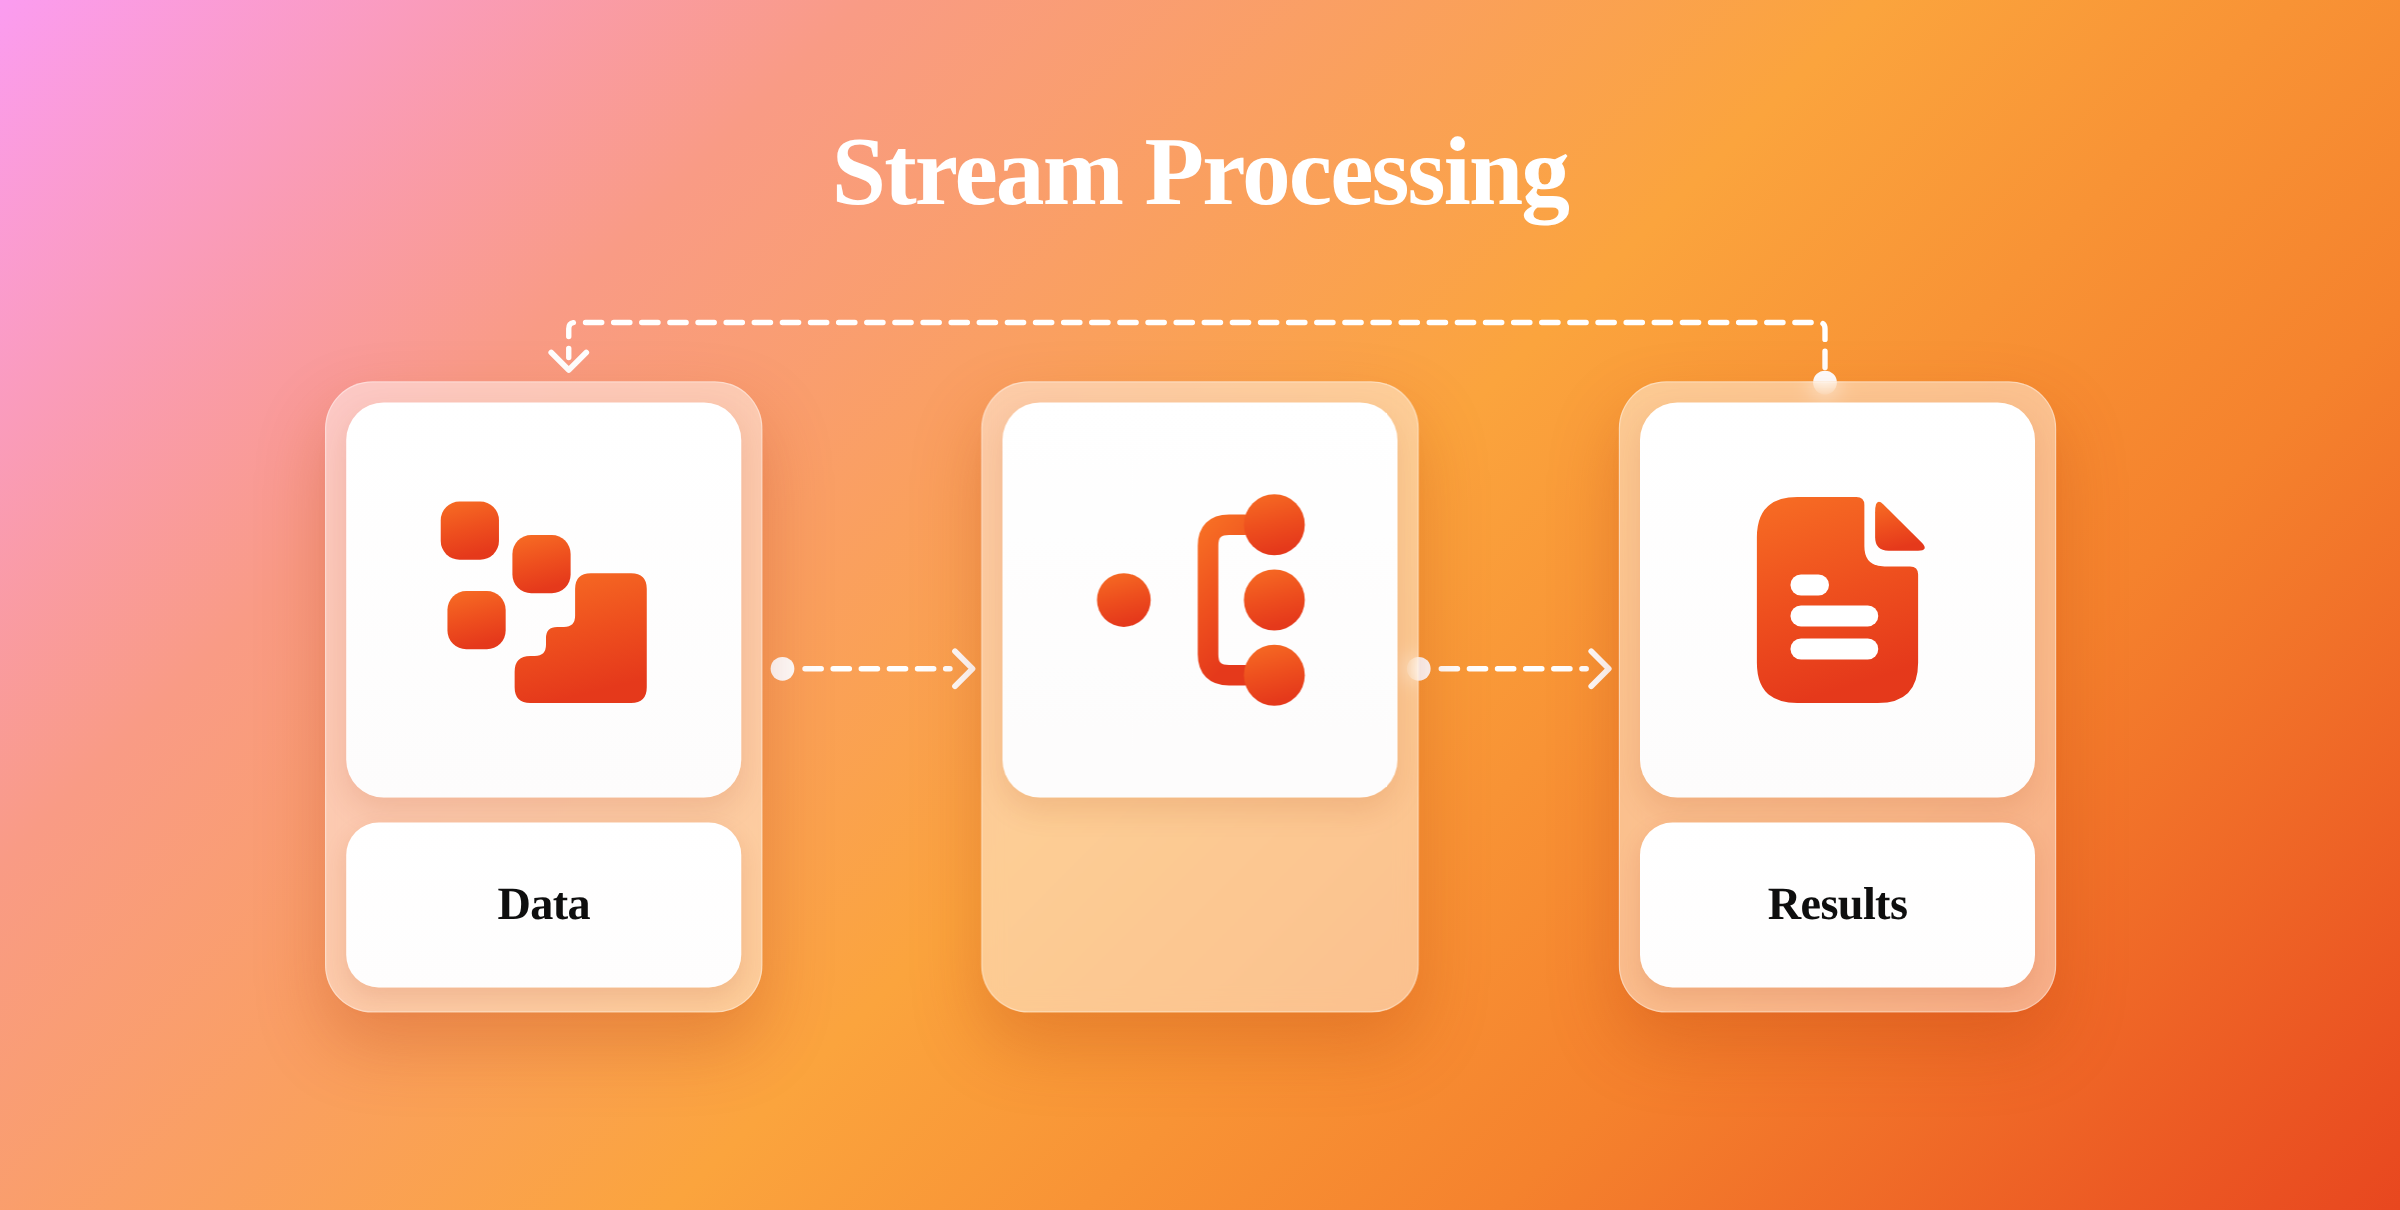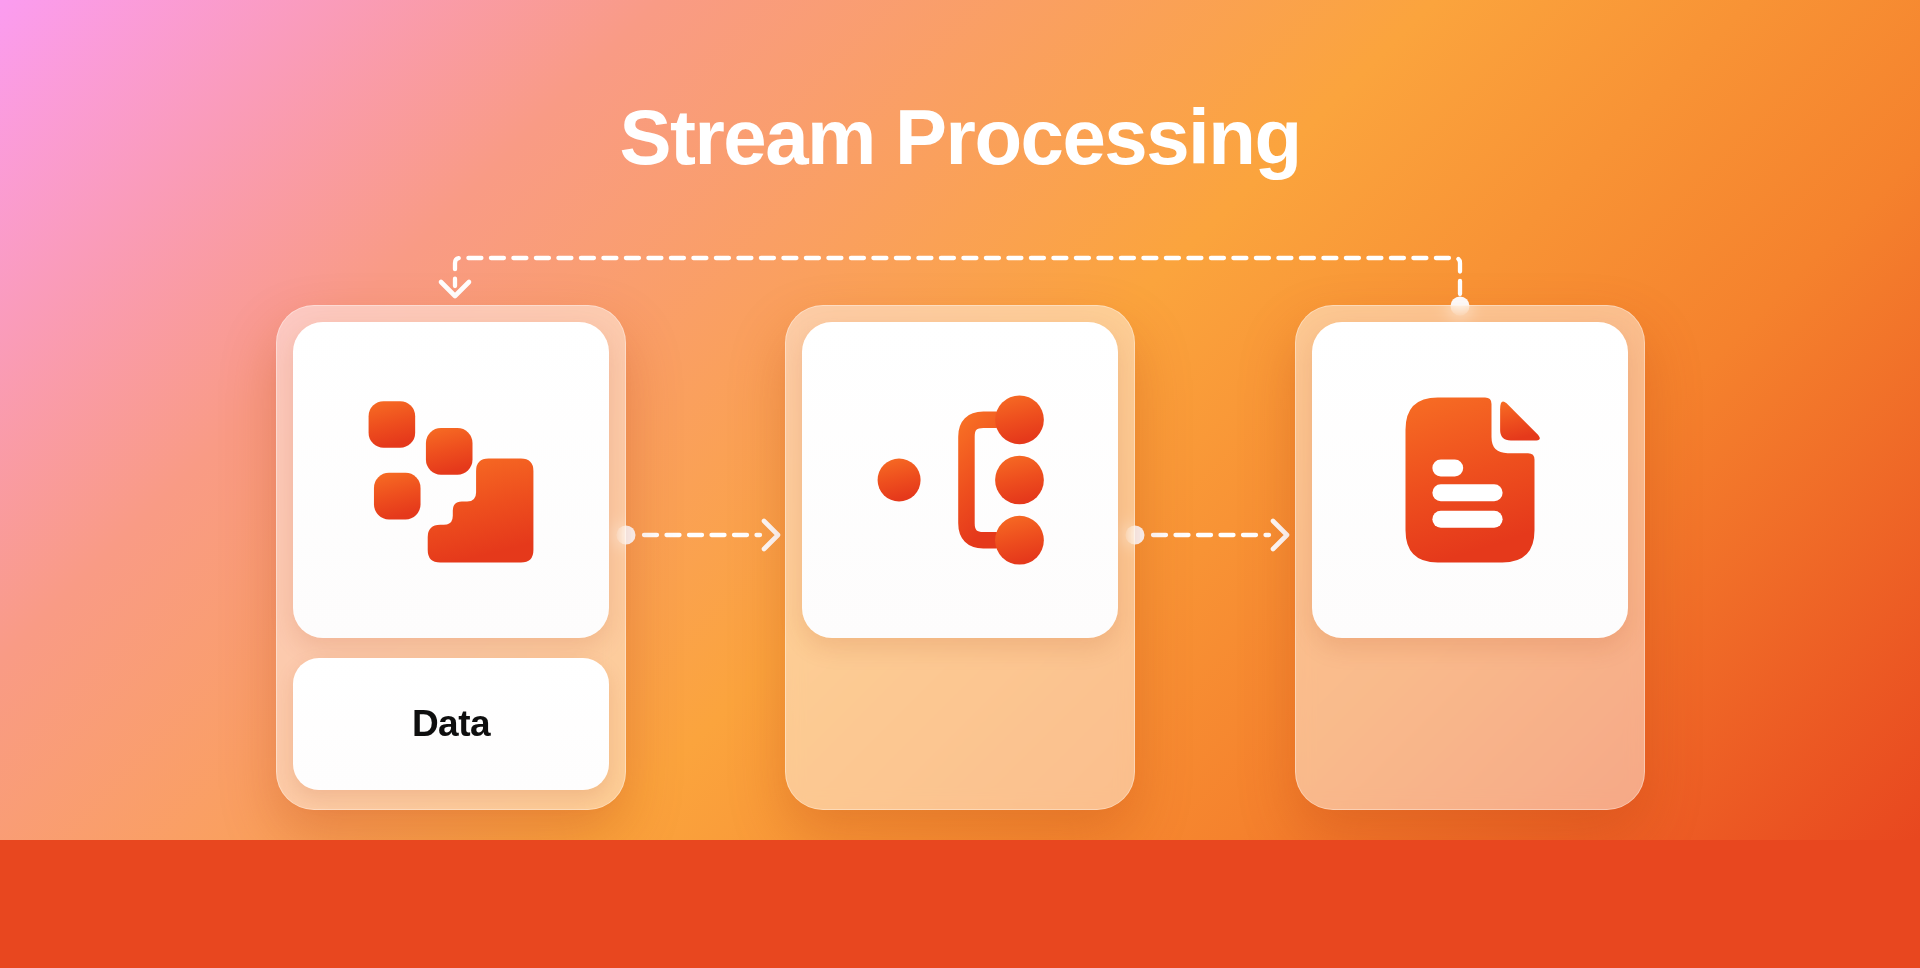--- a/index.html
+++ b/index.html
@@ -1,18 +1,18 @@
 <!DOCTYPE html>
 <html><head>
 <meta charset="utf-8">
 <style>
   html,body{margin:0;padding:0;background:#e8471f;}
   .stage{
-    position:relative;width:1920px;height:840px;overflow:hidden;
-    font-family:Liberation Sans, sans-serif;
+    position:relative;width:1920px;height:968px;overflow:hidden;
+    font-family:Liberation Serif, serif;
     background:linear-gradient(135deg,#fb9cf0 0%,#f99b85 24%,#fba43d 52%,#f5822d 75%,#e8471f 100%);
   }
   .title{
     position:absolute;top:92px;left:0;width:100%;
     text-align:center;margin:0;
     font-size:78px;font-weight:700;letter-spacing:-1.5px;color:#ffffff;
   }
   .connectors{position:absolute;inset:0;pointer-events:none;}
   .dash{stroke:#ffffff;stroke-width:4.3;fill:none;stroke-linecap:round;stroke-dasharray:13 9.5;}
   .head{stroke:#ffffff;stroke-width:4.6;fill:none;stroke-linecap:round;stroke-linejoin:round;}
@@ -20,21 +20,21 @@
   .node-group{
     position:absolute;width:350px;height:505px;top:305px;
     background:rgba(255,255,255,0.45);
     border:1px solid rgba(255,255,255,0.35);
     border-radius:38px;
     box-shadow:0 26px 55px rgba(180,55,15,0.28);
     backdrop-filter:blur(9px);
     box-sizing:border-box;
     padding:16px;
   }
-  .group-1{left:276px;}
+  .group-1{left:260px;}
   .group-2{left:785px;}
   .group-3{left:1295px;}
   .icon-card{
     width:316px;height:316px;border-radius:30px;
     background:linear-gradient(180deg,#ffffff 0%,#fdfcfc 100%);
     box-shadow:0 10px 24px rgba(170,60,20,0.14);
     display:flex;align-items:center;justify-content:center;
   }
   .label-card{
     margin-top:20px;
@@ -136,15 +136,18 @@
         </defs>
         <path fill="url(#g3)" d="M15,1 L28.2,1 Q30,1 30,2.8 L30,12 Q30,16.5 34.5,16.5 L40.2,16.5
           Q42,16.5 42,18.3 L42,38 Q42,47 33,47 L15,47 Q6,47 6,38 L6,10 Q6,1 15,1 Z"></path>
         <path fill="url(#g3)" d="M34.2,2.6 L42.9,11.3 Q44.4,13 42,13 L35.4,13
           Q32.4,13 32.4,10 L32.4,4.4 Q32.4,1 34.2,2.6 Z"></path>
         <rect x="13.5" y="18.3" width="8.6" height="4.7" rx="2.35" fill="#ffffff"></rect>
         <rect x="13.5" y="25.2" width="19.6" height="4.7" rx="2.35" fill="#ffffff"></rect>
         <rect x="13.5" y="32.6" width="19.6" height="4.7" rx="2.35" fill="#ffffff"></rect>
       </svg>
     </div>
+    <div class="label-card">
+      <p class="node-label">Results</p>
+    </div>
   </div>
 
 </div>
 
 </body></html>

